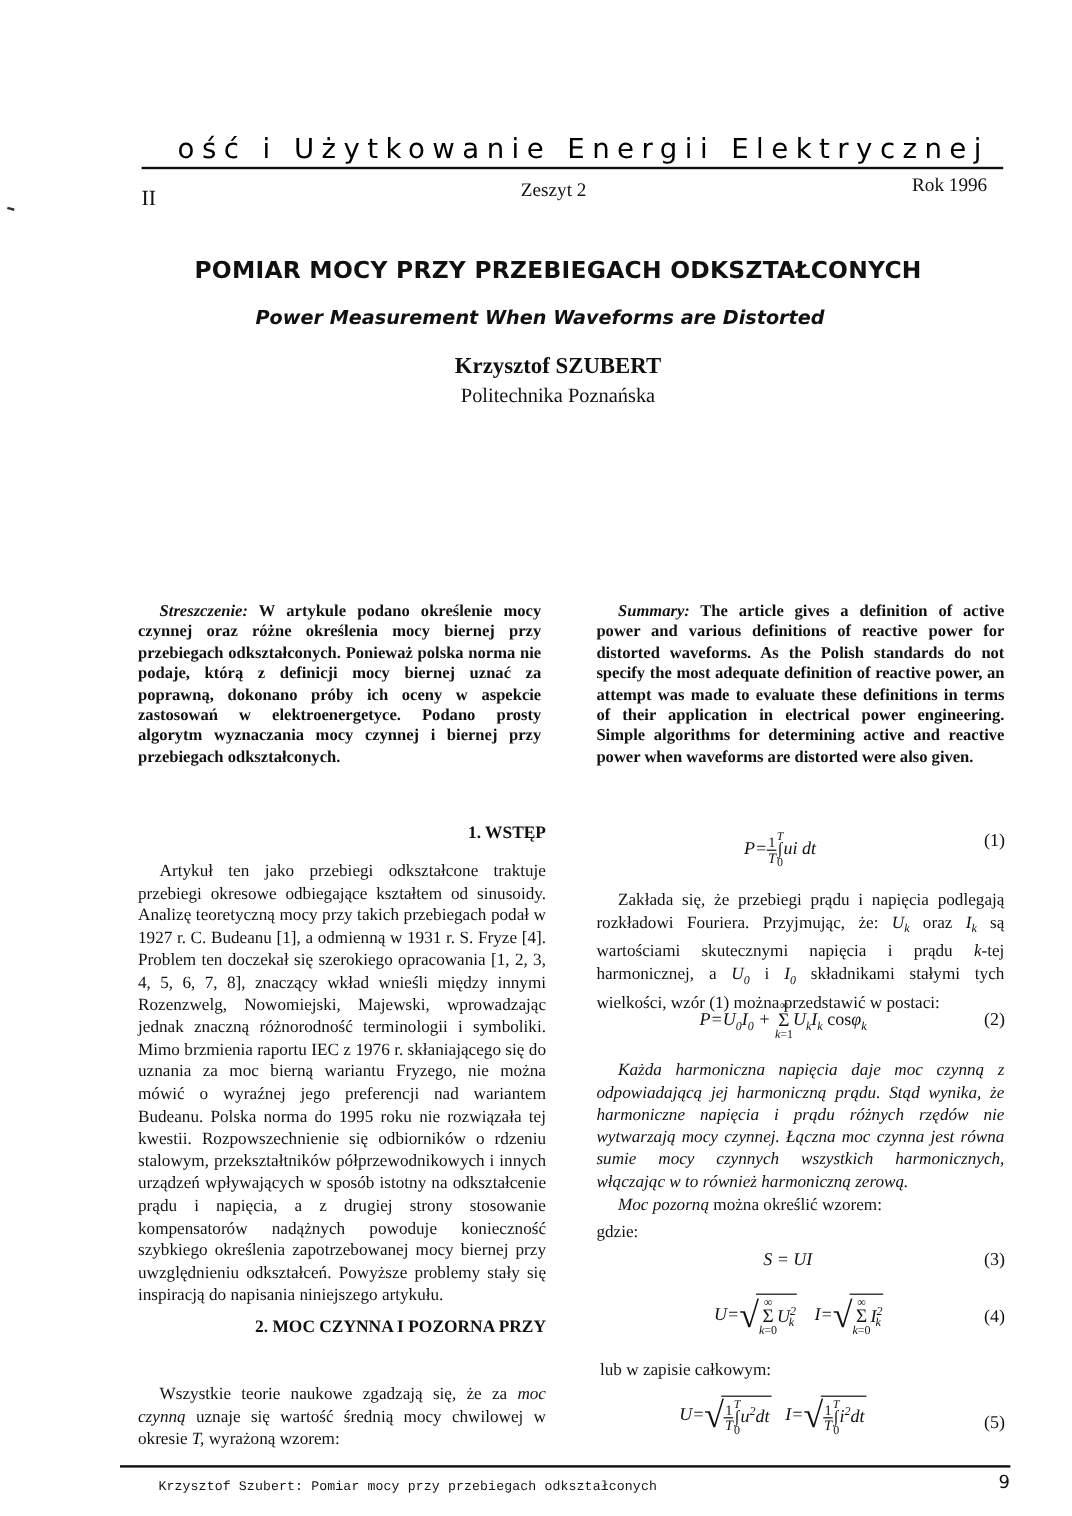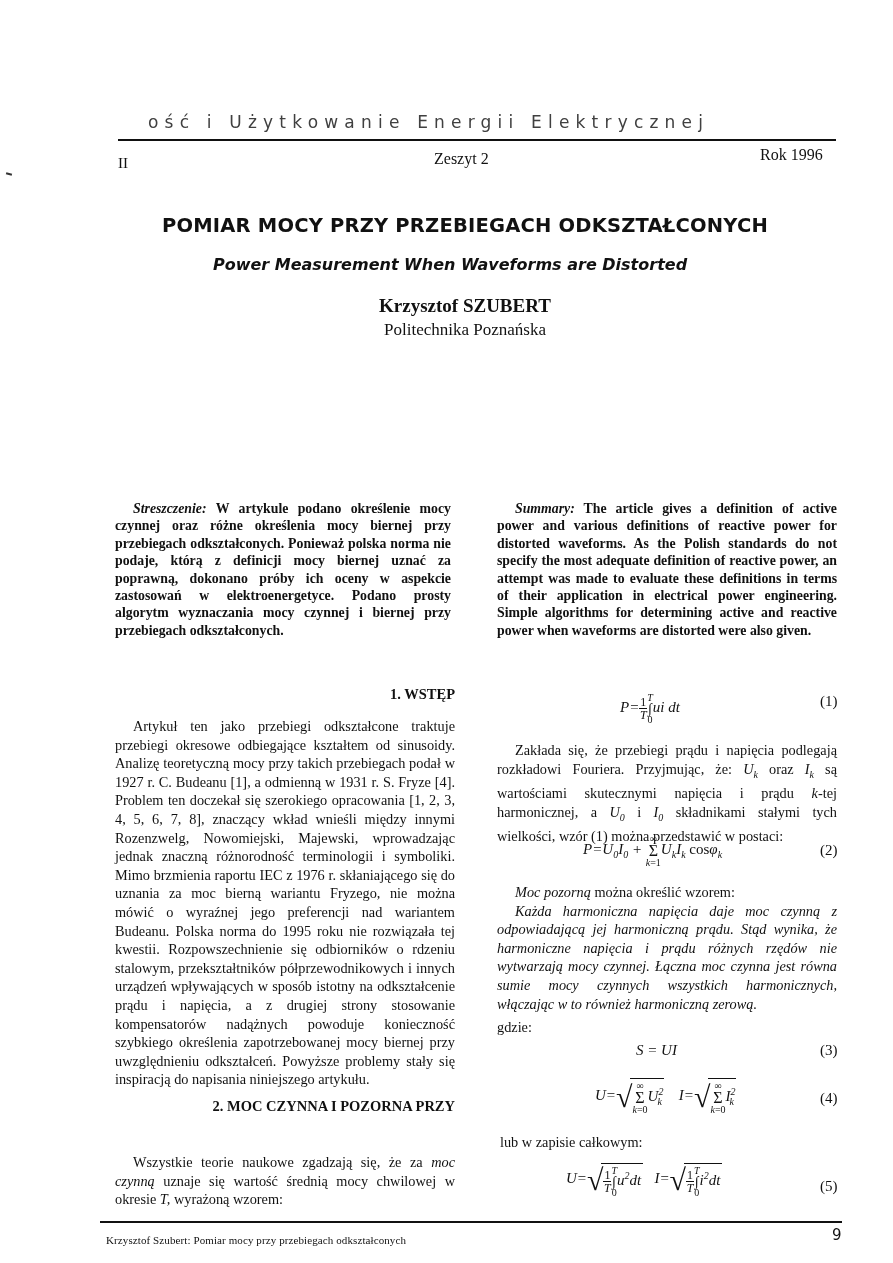--- a/index.html
+++ b/index.html
@@ -1,20 +1,20 @@
 <!DOCTYPE html>
 <html><head>
 <meta charset="utf-8">
 <style>
   html, body { margin:0; padding:0; background:#ffffff; }
   body { width:893px; height:1263px; position:relative; overflow:hidden; font-family:"Liberation Serif", serif; color:#111; }
   .abs { position:absolute; }
-  .running-head { left:148px; top:112px; width:690px; font-family:"DejaVu Sans", sans-serif; font-size:17px; letter-spacing:6.2px; white-space:nowrap; color:#404040; }
+  .running-head { left:148px; top:112px; width:690px; font-family:"DejaVu Sans", sans-serif; font-size:23px; letter-spacing:6.2px; white-space:nowrap; color:#000000; }
   .rule { position:absolute; background:#111; }
-  .issue-no { left:118px; top:155px; font-size:15px; }
+  .issue-no { left:118px; top:155px; font-size:18px; }
   .issue { left:434px; top:150px; font-size:16px; }
   .year { left:760px; top:146px; font-size:16px; }
   .title { left:0; width:930px; top:214px; text-align:center; font-family:"DejaVu Sans", sans-serif; font-size:19.5px; font-weight:bold; letter-spacing:0.2px; }
   .subtitle { left:0; width:900px; top:255px; text-align:center; font-family:"DejaVu Sans", sans-serif; font-size:16px; font-style:italic; font-weight:bold; }
   .author { left:0; width:930px; top:295px; text-align:center; font-size:19px; font-weight:bold; }
   .affil { left:0; width:930px; top:320px; text-align:center; font-size:17px; }
   .col { font-size:14.3px; line-height:18.6px; text-align:justify; }
   .abstract { font-weight:bold; font-size:13.8px; line-height:17.4px; }
   .abstract .lead { font-style:italic; }
   .indent { text-indent:18px; }
@@ -25,21 +25,21 @@
   .frac .num { display:block; border-bottom:1px solid #111; padding:0 1px; }
   .frac .den { display:block; font-style:italic; }
   .intg { display:inline-block; vertical-align:middle; text-align:center; font-size:10px; line-height:9px; font-style:italic; }
   .intg .sym { font-size:14px; font-style:normal; line-height:13px; display:block; }
   .sum { display:inline-block; vertical-align:middle; text-align:center; font-size:10px; line-height:10px; font-style:normal; }
   .sum .sym { display:block; font-size:16px; line-height:14px; }
   .sqrt { display:inline-block; vertical-align:middle; }
   .sqrt .rad { font-style:normal; font-size:30px; vertical-align:middle; line-height:30px; }
   .sqrt .body { display:inline-block; border-top:1px solid #111; vertical-align:middle; padding:2px 2px 0 2px; margin-left:-2px; }
   sub, sup { font-size:10px; }
-  .footer-text { left:106px; top:1234px; font-family:Liberation Serif, serif; font-size:11px; letter-spacing:0.1px; }
+  .footer-text { left:132px; top:1234px; font-family:Liberation Mono, monospace; font-size:11px; letter-spacing:0.1px; }
   .page-num { left:832px; top:1226px; font-family:"DejaVu Sans", sans-serif; font-size:15px; }
   .mark { left:6px; top:173px; width:6px; height:2px; background:#333; transform:rotate(15deg); }
 </style>
 </head>
 <body>
 
 <div class="abs mark"></div>
 <div class="abs running-head">ość i Użytkowanie Energii Elektrycznej</div>
 <div class="rule" style="left:118px; top:139px; width:718px; height:2px;"></div>
 <div class="abs issue-no">II</div>
@@ -76,22 +76,22 @@
 <div class="abs col indent" style="left:497px; top:741px; width:340px;">
   <span>Zakłada się, że przebiegi prądu i napięcia podlegają rozkładowi Fouriera. Przyjmując, że: </span><i>U<sub>k</sub></i><span> oraz </span><i>I<sub>k</sub></i><span> są wartościami skutecznymi napięcia i prądu </span><i>k</i><span>-tej harmonicznej, a </span><i>U<sub>0</sub></i><span> i </span><i>I<sub>0</sub></i><span> składnikami stałymi tych wielkości, wzór (1) można przedstawić w postaci:</span>
 </div>
 
 <div class="eq" style="left:583px; top:834px;">
   P=U<sub>0</sub>I<sub>0</sub> + <span class="sum"><span>∞</span><span class="sym">Σ</span><span><i>k</i>=1</span></span>U<sub>k</sub>I<sub>k</sub> <span style="font-style:normal">cos</span>φ<sub>k</sub>
 </div>
 <div class="eqnum" style="left:820px; top:842px;">(2)</div>
 
 <div class="abs col" style="left:497px; top:883px; width:340px;">
+  <div class="indent" style="font-style:italic;">Każda harmoniczna napięcia daje moc czynną z odpowiadającą jej harmoniczną prądu. Stąd wynika, że harmoniczne napięcia i prądu różnych rzędów nie wytwarzają mocy czynnej. Łączna moc czynna jest równa sumie mocy czynnych wszystkich harmonicznych, włączając w to również harmoniczną zerową.</div>
   <div class="indent"><i>Moc pozorną</i><span> można określić wzorem:</span></div>
-  <div class="indent" style="font-style:italic;">Każda harmoniczna napięcia daje moc czynną z odpowiadającą jej harmoniczną prądu. Stąd wynika, że harmoniczne napięcia i prądu różnych rzędów nie wytwarzają mocy czynnej. Łączna moc czynna jest równa sumie mocy czynnych wszystkich harmonicznych, włączając w to również harmoniczną zerową.</div>
 </div>
 
 <div class="eq" style="left:636px; top:1042px;">S = UI</div>
 <div class="eqnum" style="left:820px; top:1042px;">(3)</div>
 <div class="abs col" style="left:497px; top:1018px;">gdzie:</div>
 
 <div class="eq" style="left:595px; top:1078px;">
   U=<span class="sqrt"><span class="rad">√</span><span class="body"><span class="sum"><span>∞</span><span class="sym">Σ</span><span><i>k</i>=0</span></span>U<sup>2</sup><sub style="margin-left:-6px">k</sub></span></span>
   &nbsp;&nbsp;&nbsp;I=<span class="sqrt"><span class="rad">√</span><span class="body"><span class="sum"><span>∞</span><span class="sym">Σ</span><span><i>k</i>=0</span></span>I<sup>2</sup><sub style="margin-left:-6px">k</sub></span></span>
 </div>

